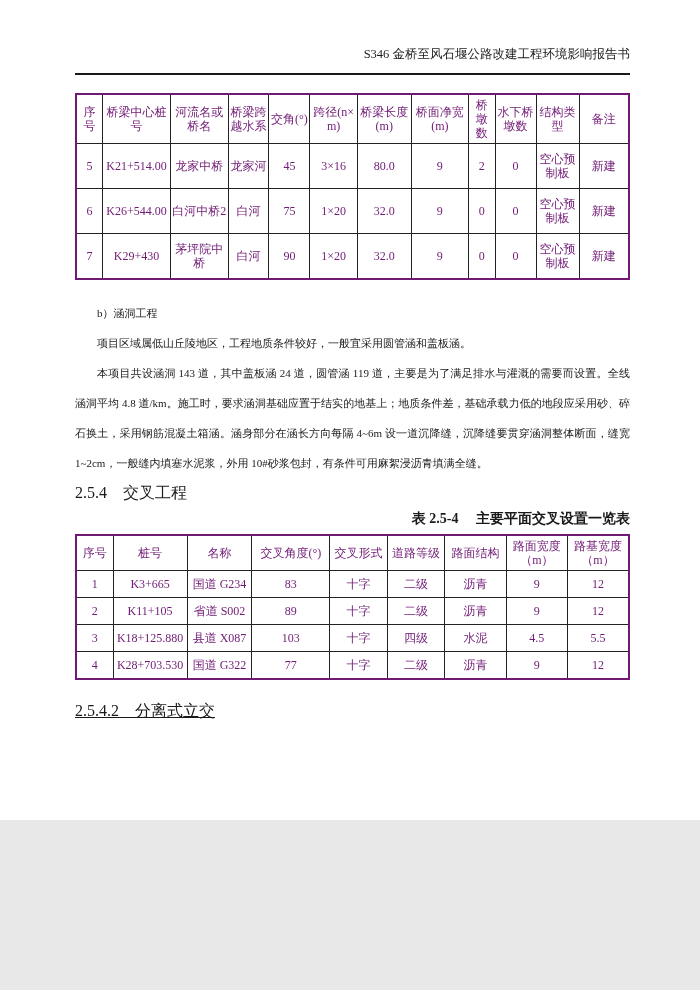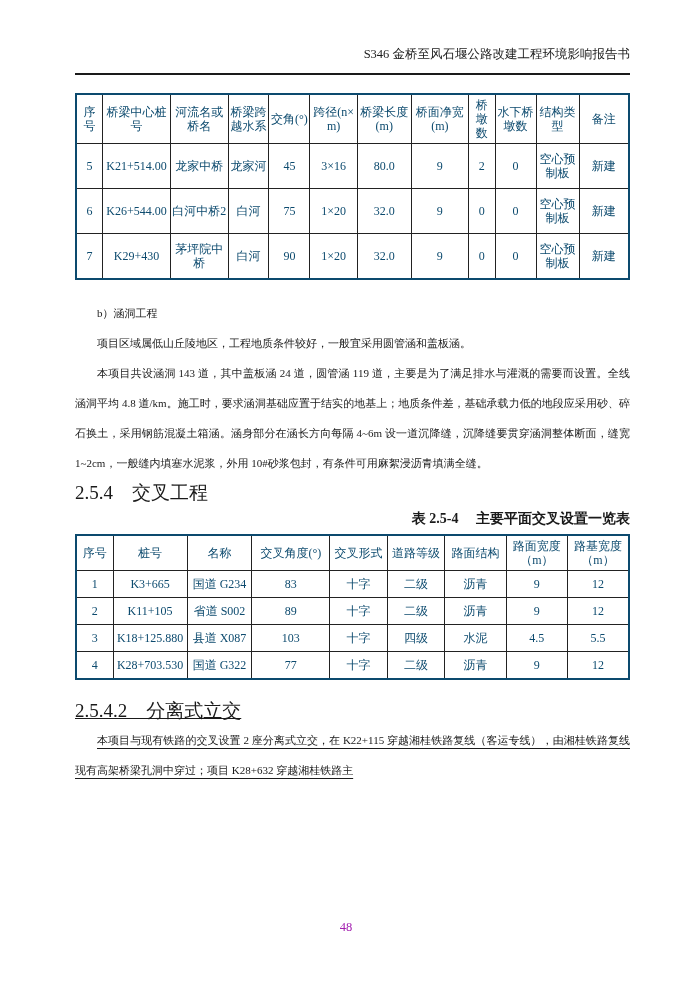--- a/index.html
+++ b/index.html
@@ -1,18 +1,18 @@
 <!DOCTYPE html>
 <html><head>
 <meta charset="utf-8">
 <style>
   html,body{margin:0;padding:0;background:#e8e8e8;}
   .page{
     position:relative;
-    width:700px;height:990px;
+    width:700px;height:820px;
     margin:0 auto;
     background:#ffffff;
     font-family:"Liberation Serif","DejaVu Serif",serif;
     color:#1a1a1a;
     overflow:hidden;
     box-sizing:border-box;
   }
   .content{padding:46px 70px 0 75px;}
 
   .page-header{
@@ -23,22 +23,22 @@
     border-bottom:2px solid #1a1a1a;
   }
 
   table.tbl{
     width:100%;
     border-collapse:collapse;
     table-layout:fixed;
     text-align:center;
     font-size:12px;
     line-height:14px;
-    color:#0c4a6e;
-    border:2px solid #0c4a6e;
+    color:#701a75;
+    border:2px solid #701a75;
   }
   table.tbl th, table.tbl td{
     border:1px solid #222;
     font-weight:normal;
     padding:2px 1px;
     vertical-align:middle;
     word-break:break-all;
   }
   .tbl-bridge{margin-top:18px;}
   .tbl-bridge th{height:44px;}
@@ -48,21 +48,21 @@
     margin:0;
     font-size:11px;
     line-height:30px;
     text-align:justify;
   }
   .indent{text-indent:2em;}
   .first-gap{margin-top:18px;}
 
   .sec-heading{
     margin:0;
-    font-size:19px;
+    font-size:16px;
     line-height:29px;
     font-weight:normal;
   }
 
   .table-caption{
     margin:1px 0 4px 0;
     text-align:right;
     font-weight:bold;
     font-size:14px;
     line-height:22px;
@@ -250,18 +250,17 @@
           <td>十字</td>
           <td>二级</td>
           <td>沥青</td>
           <td>9</td>
           <td>12</td>
         </tr>
       </tbody>
     </table>
 
     <p class="sec-heading after-table">2.5.4.2　分离式立交</p>
-    <p class="body-p indent underlined">本项目与现有铁路的交叉设置 2 座分离式立交，在 K22+115 穿越湘桂铁路复线（客运专线），由湘桂铁路复线现有高架桥梁孔洞中穿过；项目 K28+632 穿越湘桂铁路主</p>
 
   </div>
 
   <div class="page-number">48</div>
 </div>
 
 </body></html>

